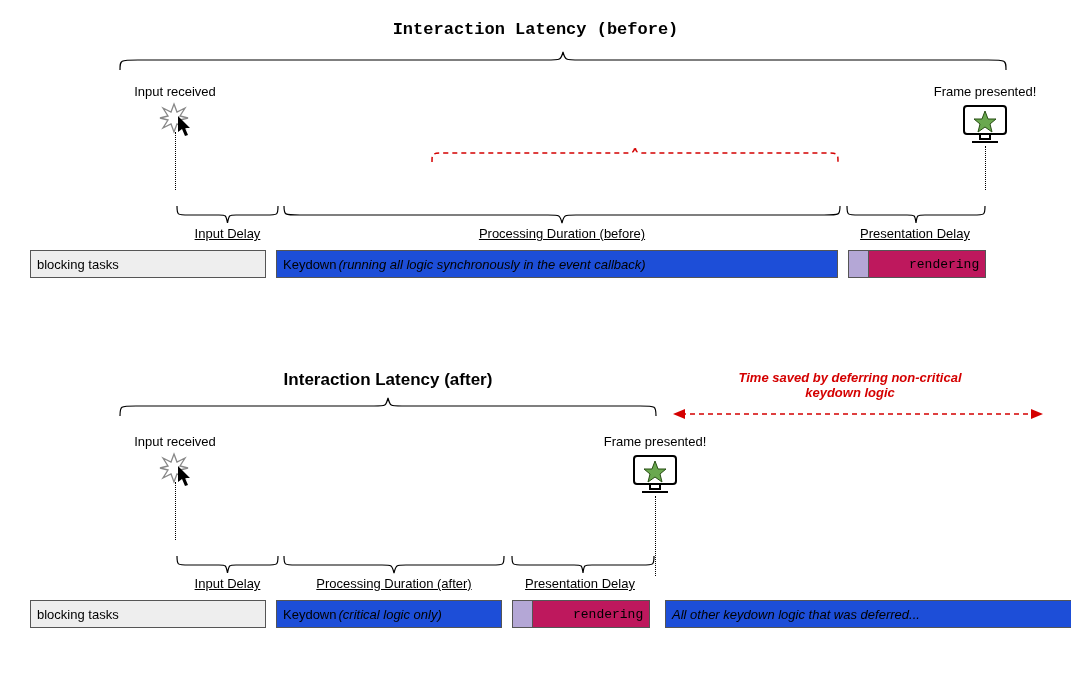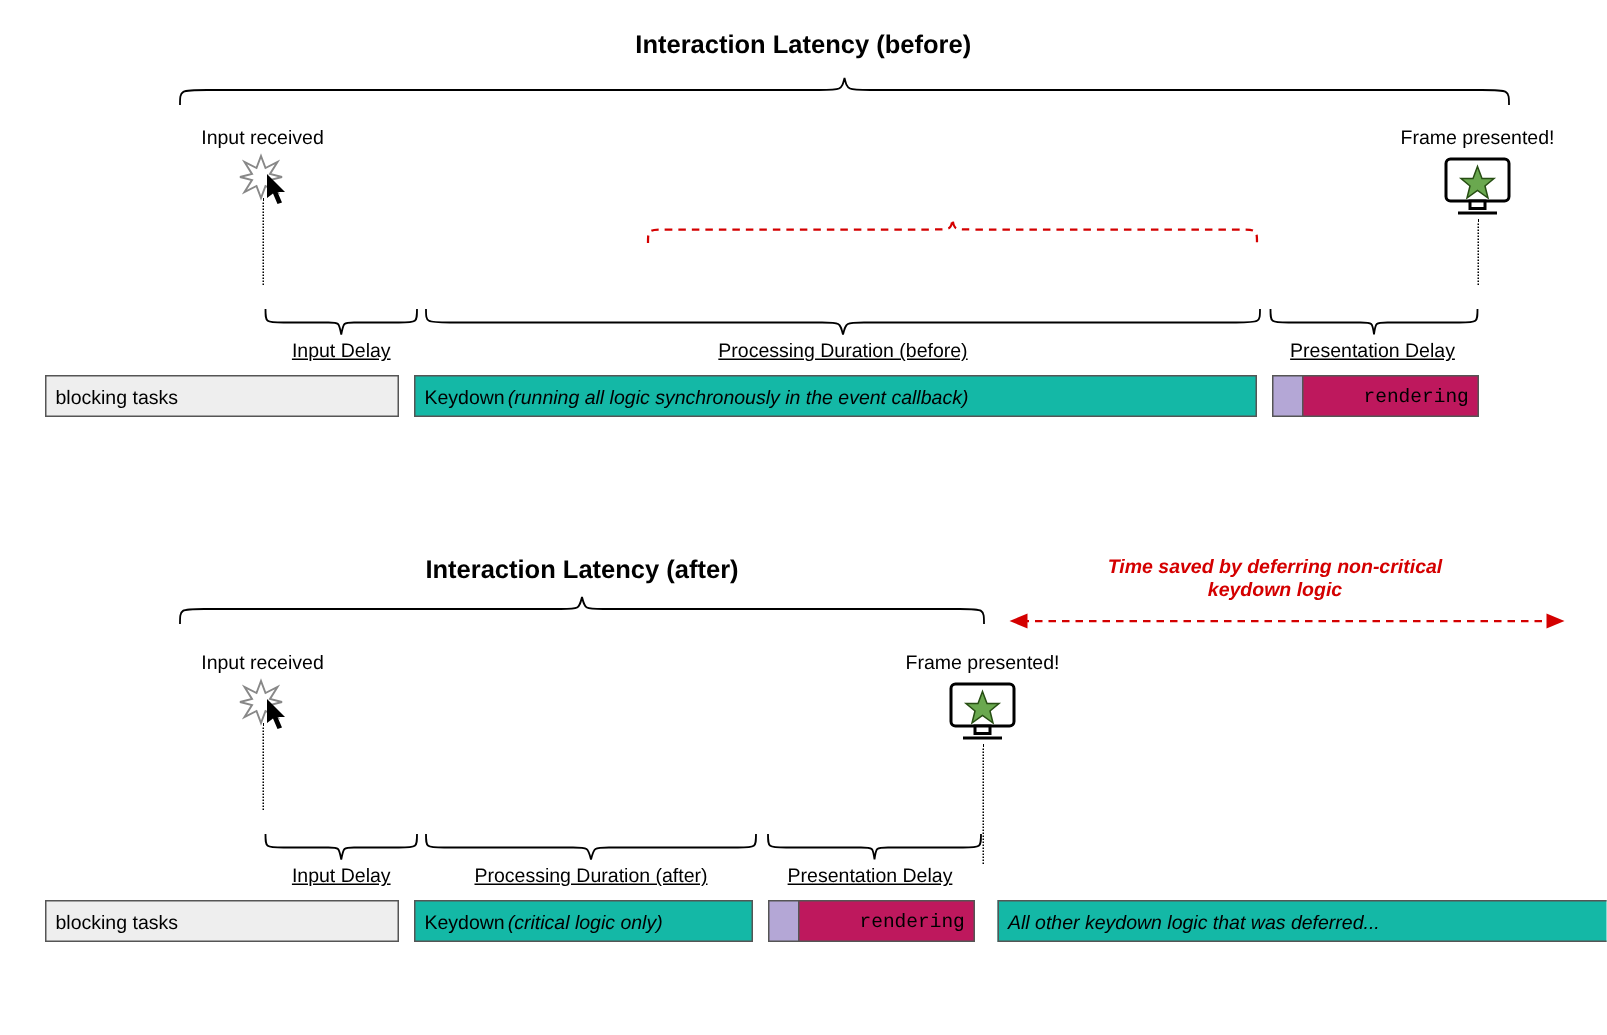--- a/index.html
+++ b/index.html
@@ -32,21 +32,21 @@
     height: 28px;
     border: 1px solid #555;
     display: flex;
     align-items: center;
     padding: 0 6px;
     font-size: 13px;
     white-space: nowrap;
     overflow: hidden;
   }
   .blocking { background: #eeeeee; }
-  .keydown { background: #14b8a6; }
+  .keydown { background: #1d4ed8; }
   .render-purple {
     background: #b4a7d6;
   }
   .render-green {
     background: #be185d;
     font-family: "Courier New", monospace;
     padding-left: 40px;
   }
   .render-green span { font-family: "Courier New", monospace; }
 
@@ -86,21 +86,21 @@
     stroke:#000;
     stroke-width:1.2;
     fill:none;
   }
 </style>
 </head>
 <body>
 
 <div class="diagram-section" style="height:280px;">
 
-  <div class="title" style="width:1011px;">Interaction Latency (before)</div>
+  <div class="title" style="width:1011px;font-family:Liberation Mono, monospace;">Interaction Latency (before)</div>
 
   <svg class="brace-svg" style="left:88px; top:30px; width:890px; height:24px;">
     <path class="brace-path" d="M 2 20 C 2 10, 2 10, 20 10 L 428 10 C 443 10, 443 10, 445 2 C 447 10, 447 10, 462 10 L 870 10 C 888 10, 888 10, 888 20"></path>
   </svg>
 
   <div class="small-label" style="left:95px; top:64px; width:100px;">Input received</div>
   <svg class="brace-svg" style="left:128px; top:82px; width:32px; height:32px;">
     <polygon points="16,2 19,10 27,6 22,14 30,16 22,18 27,26 19,22 16,30 13,22 5,26 10,18 2,16 10,14 5,6 13,10" fill="#fff" stroke="#888" stroke-width="1.3"></polygon>
   </svg>
   <svg class="brace-svg" style="left:148px; top:96px; width:18px; height:22px;">

